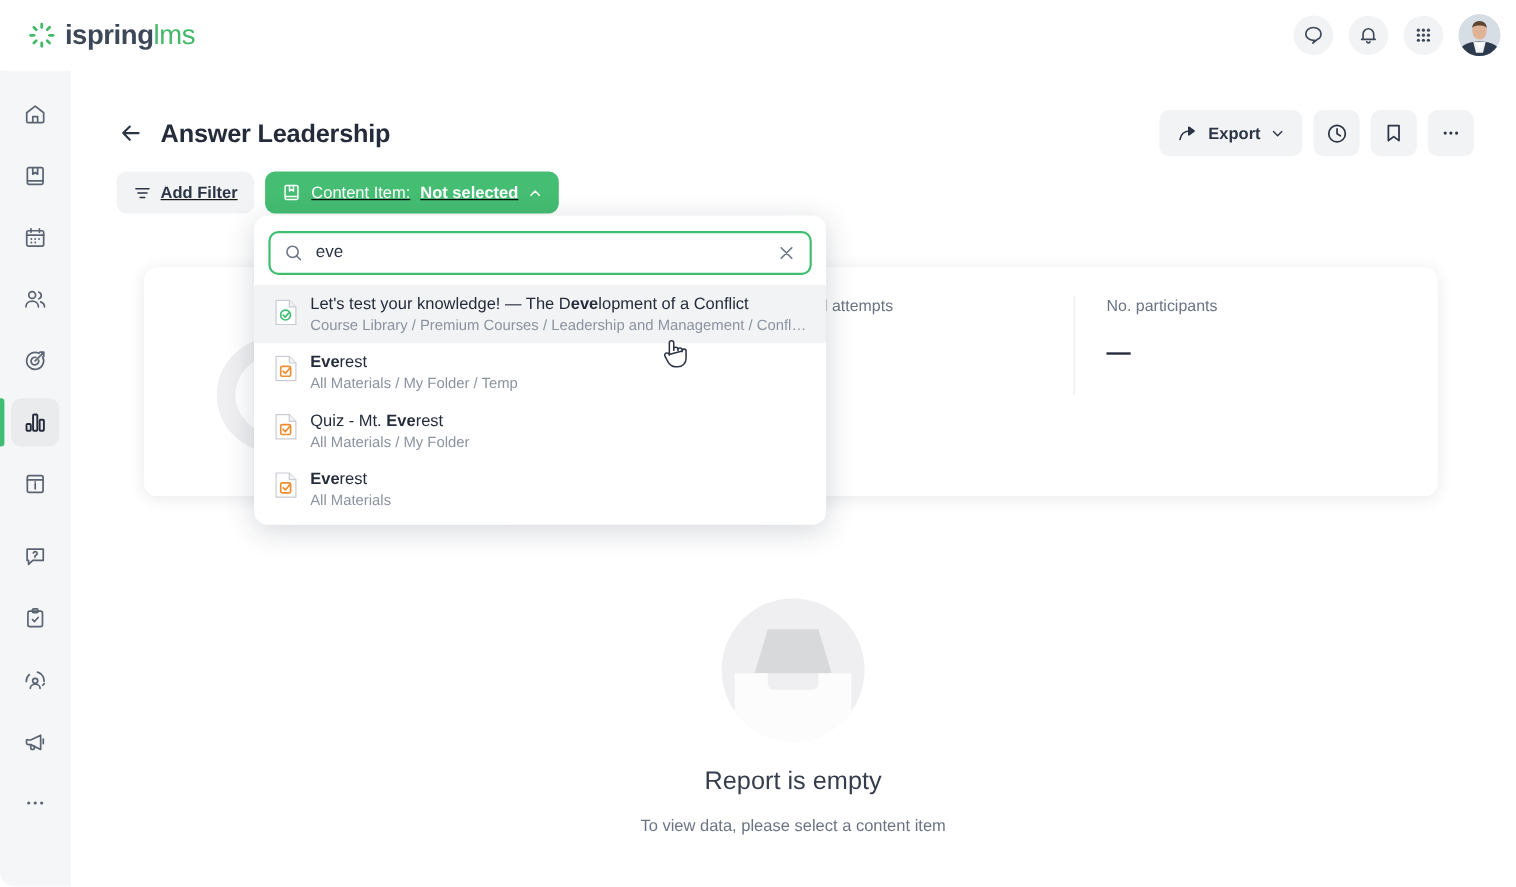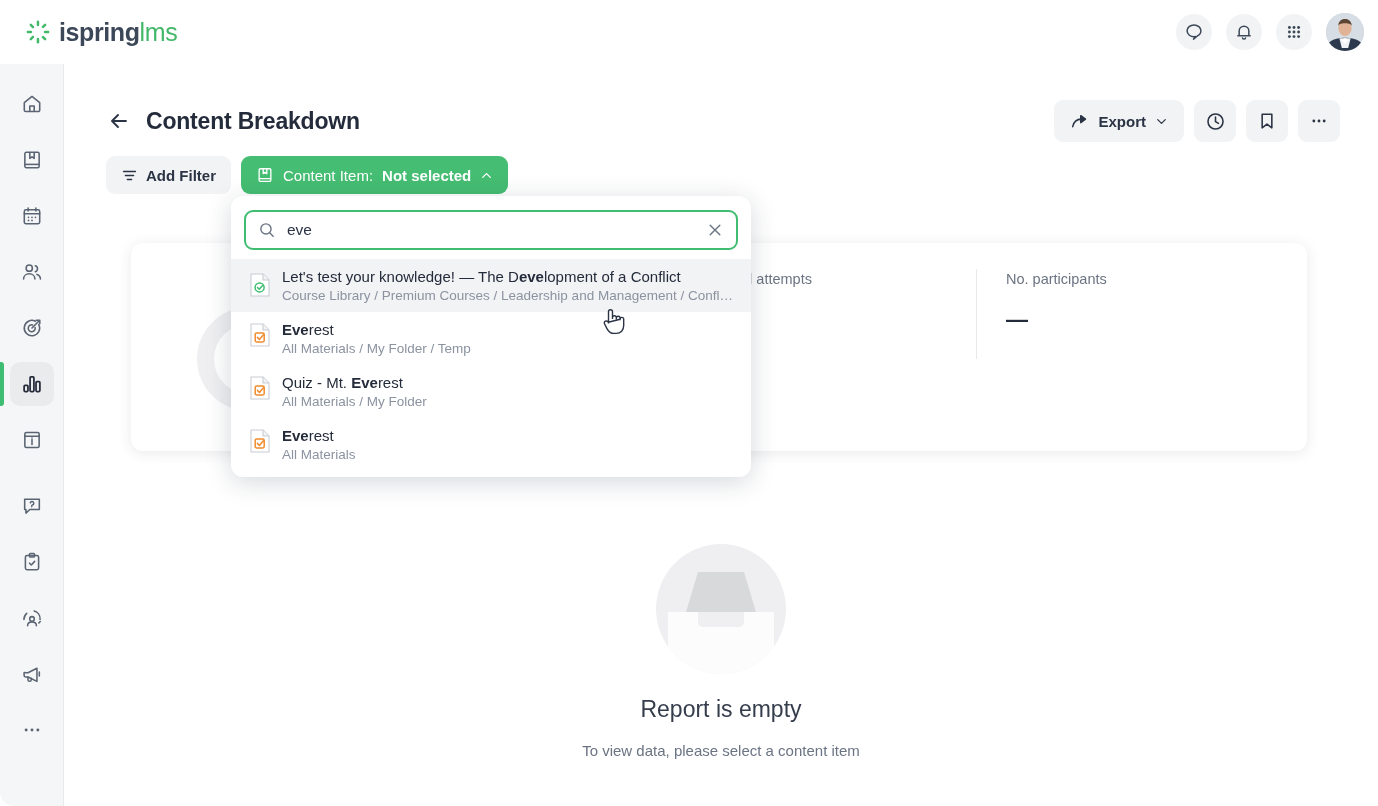--- a/index.html
+++ b/index.html
@@ -107,20 +107,21 @@
     font-size: 15px; font-weight: bold; color: #2b3445;
   }
   .icon-btn {
     width: 42px; height: 42px; border-radius: 9px; background: #f2f3f5;
     display: flex; align-items: center; justify-content: center;
     cursor: pointer; color: #2b3445;
   }
   .filter-row {
     display: flex; align-items: center; gap: 10px;
     padding: 14px 0 0 42px;
+    text-decoration: underline;
   }
   .btn-filter {
     height: 38px; border-radius: 9px; background: #f2f3f5;
     display: flex; align-items: center; gap: 8px;
     padding: 0 15px; cursor: pointer;
     font-size: 15px; font-weight: bold; color: #2b3445;
   }
   .btn-green {
     height: 38px; border-radius: 9px; background: #45bd72;
     display: flex; align-items: center; gap: 9px;
@@ -390,21 +391,21 @@
   </div>
 
   <div class="content">
 
     <div class="page-head">
       <div class="back-arrow">
         <svg width="24" height="24" viewBox="0 0 24 24" fill="none" stroke="#2b3445" stroke-width="1.9">
           <path d="M19 12H5M11 6l-6 6 6 6" stroke-linecap="round" stroke-linejoin="round"></path>
         </svg>
       </div>
-      <div class="page-title">Content Breakdown</div>
+      <div class="page-title">Answer Leadership</div>
 
       <div class="head-actions">
         <div class="btn-light">
           <svg width="19" height="19" viewBox="0 0 24 24" fill="none" stroke="#2b3445" stroke-width="1.9">
             <path d="M3.4 18.6c1.2-6.2 5.2-9.4 11-9.6" stroke-linecap="round"></path>
             <path d="M13.6 4.6l6 4.4-6 4.4z" stroke-linejoin="round" fill="#2b3445"></path>
           </svg>
           <span>Export</span>
           <svg width="13" height="13" viewBox="0 0 24 24" fill="none" stroke="#2b3445" stroke-width="2.3">
             <path d="M5 8.5l7 7 7-7" stroke-linecap="round" stroke-linejoin="round"></path>

